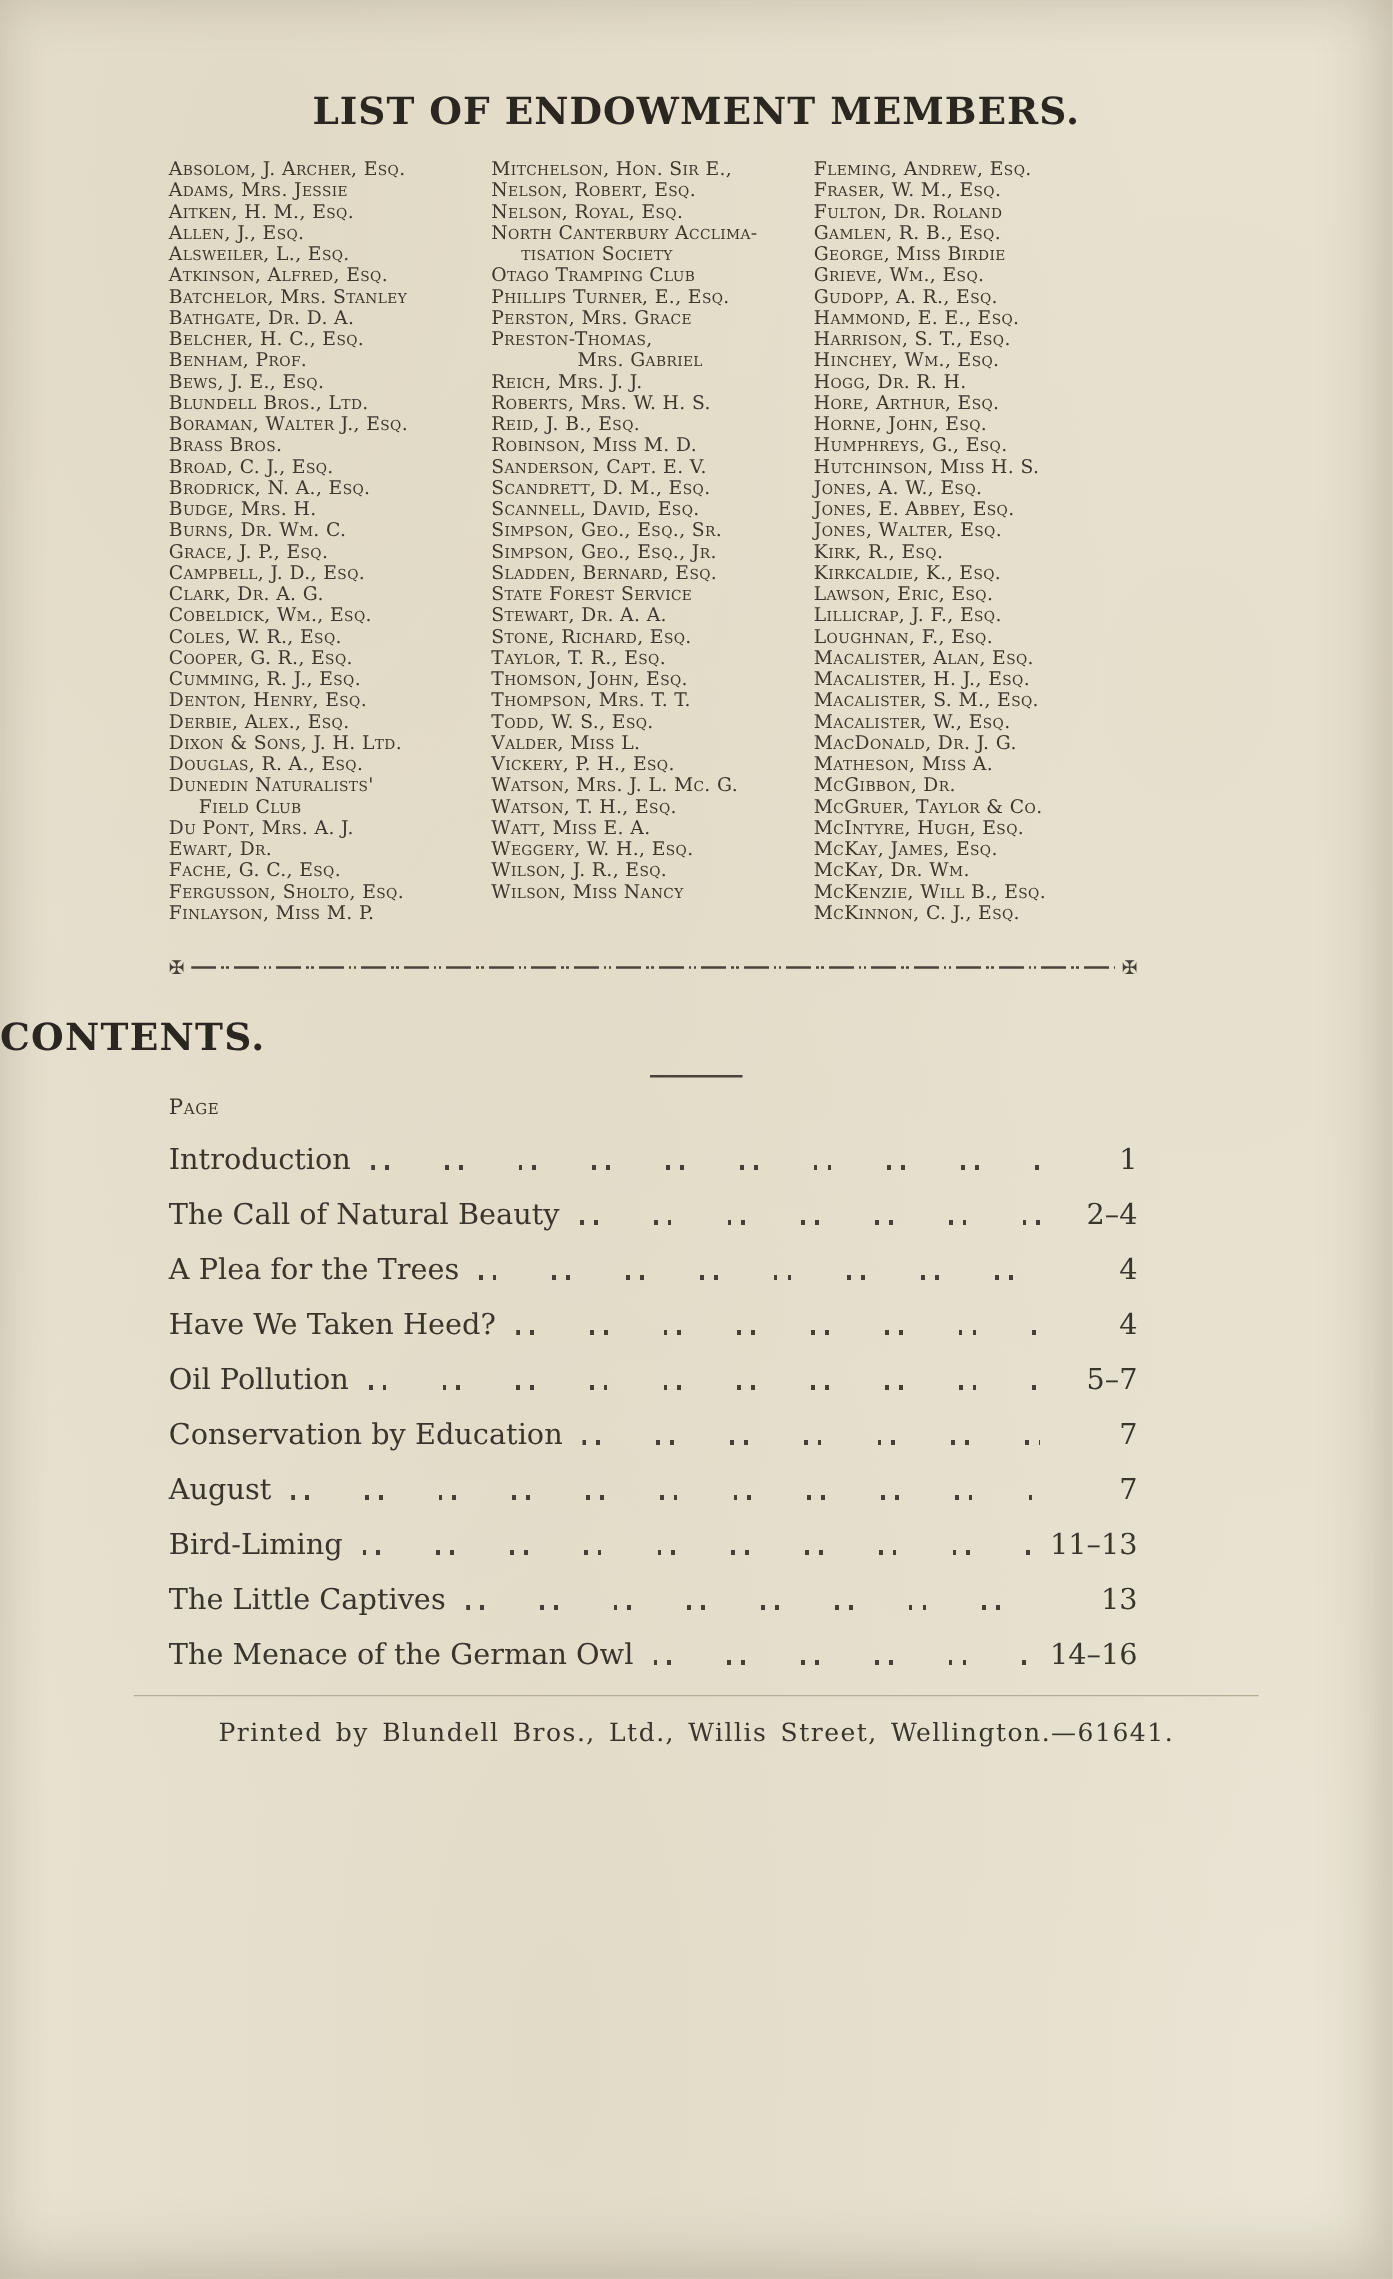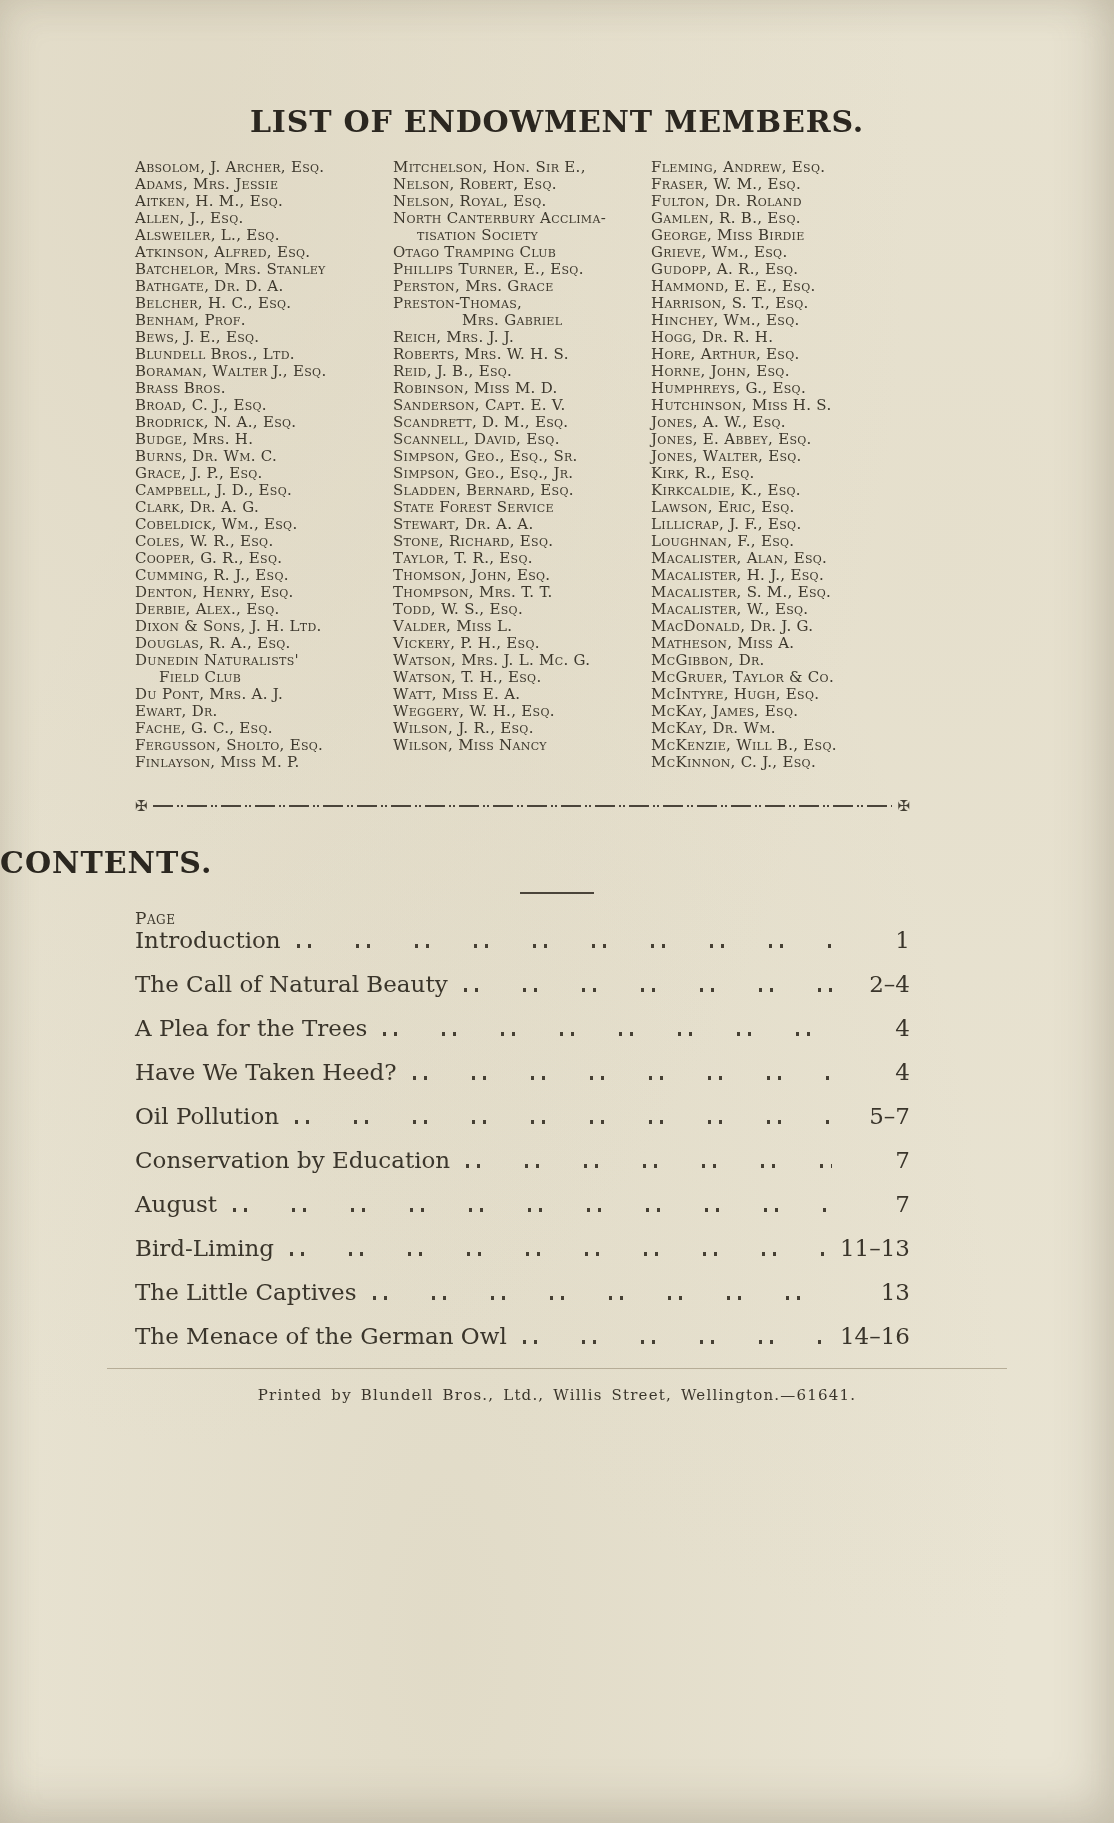--- a/index.html
+++ b/index.html
@@ -20,21 +20,21 @@
     color: #3b362c;
     background:
       radial-gradient(ellipse at 18% 8%, rgba(214,205,182,0.45), transparent 55%),
       radial-gradient(ellipse at 85% 30%, rgba(222,214,192,0.35), transparent 60%),
       radial-gradient(ellipse at 40% 90%, rgba(210,202,178,0.35), transparent 60%),
       #e9e4d3;
     box-shadow:
       inset -12px -16px 46px rgba(110,100,80,0.25),
       inset 8px 10px 34px rgba(150,140,115,0.14);
     box-sizing: border-box;
-    padding-top: 104px;
+    padding-top: 72px;
   }
   .inner {
     width: 775px;
     margin-left: 135px;
   }
 
   
   h1.doc-title {
     margin: 0;
     text-align: center;
@@ -105,20 +105,21 @@
   }
   .page-label {
     margin-top: 14px;
     text-align: left;
     font-variant: small-caps;
     font-size: 17px;
     letter-spacing: 0.5px;
     color: #3d382d;
   }
   .contents {
+    margin-top: 20px;
   }
   .contents-row {
     display: flex;
     align-items: baseline;
     font-size: 23px;
     line-height: 24px;
     margin-bottom: 20px;
     color: #3a352b;
   }
   .c-title {
@@ -147,21 +148,21 @@
   
   .footer-rule {
     margin: 16px auto 0 auto;
     width: 900px;
     height: 1px;
     background: rgba(170,160,138,0.8);
   }
   .footer {
     margin-top: 17px;
     text-align: center;
-    font-size: 15px;
+    font-size: 20px;
     letter-spacing: 1.2px;
     color: #3a352b;
     word-spacing: 3px;
   }
 </style>
 </head>
 <body>
 
 <div class="page">
 

